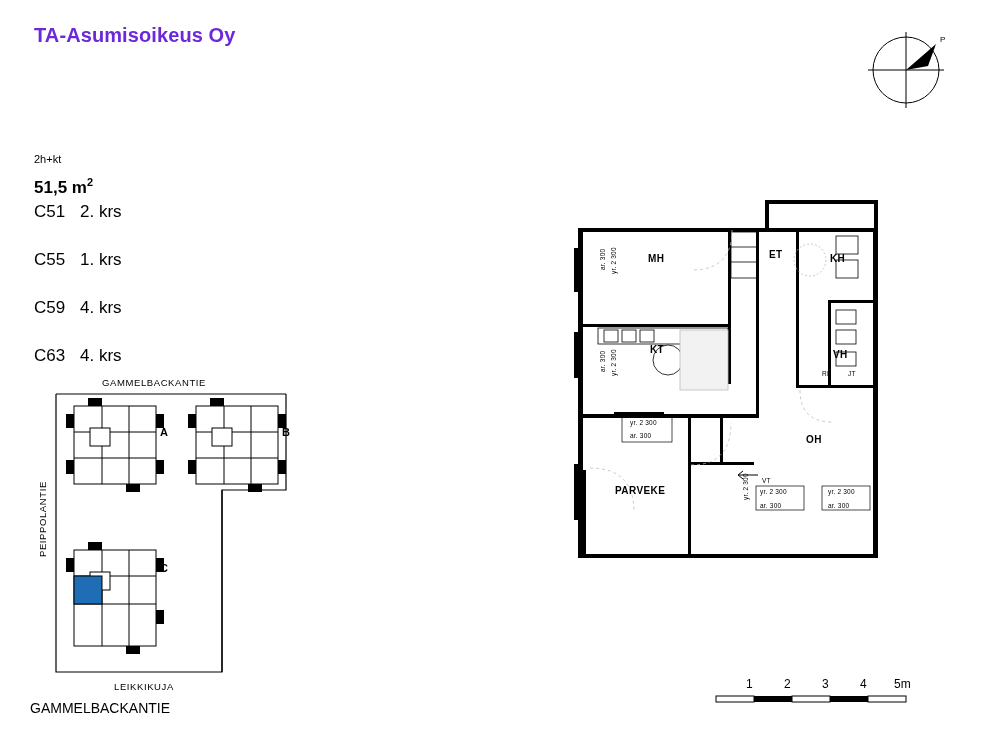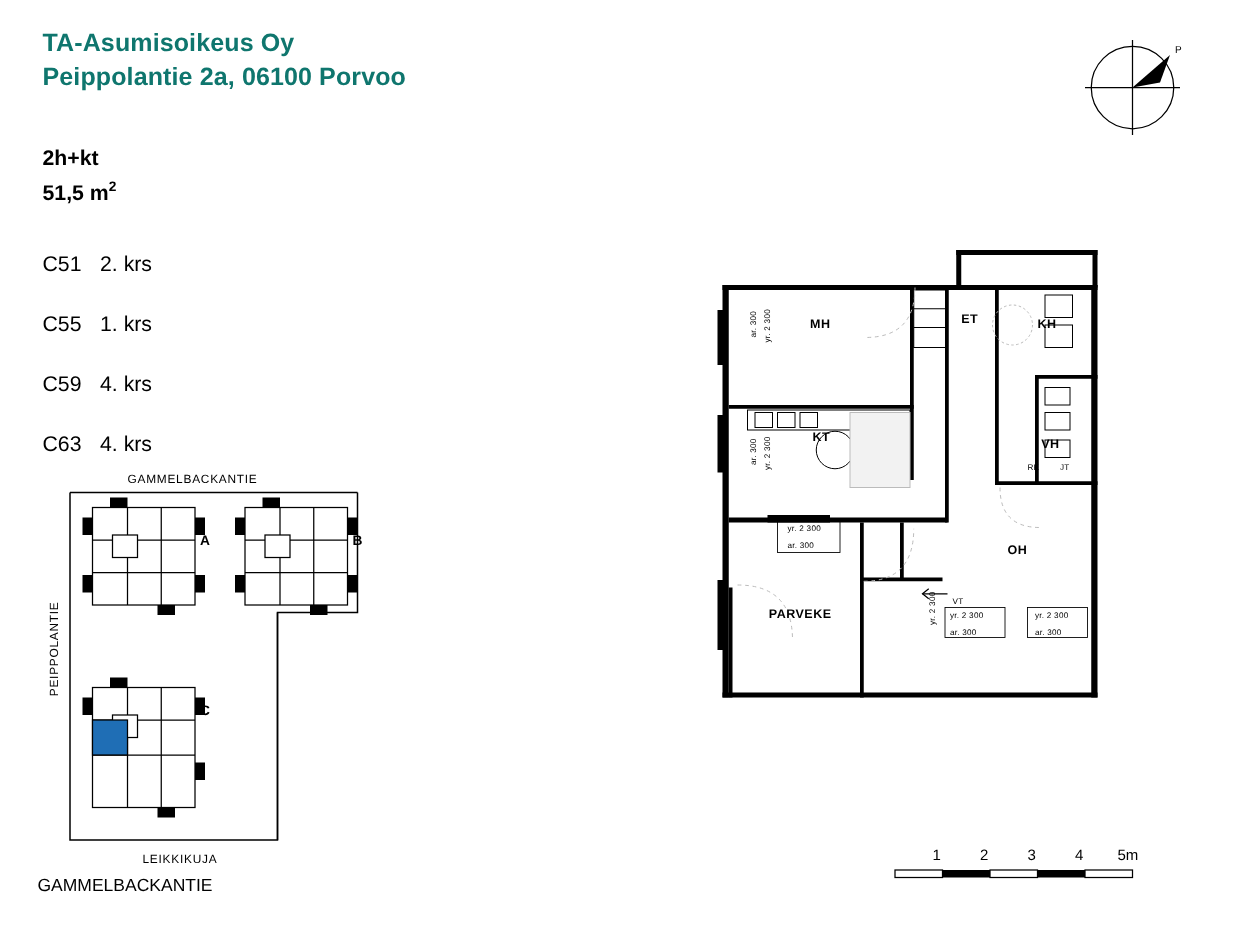--- a/index.html
+++ b/index.html
@@ -6,25 +6,25 @@
   body{
     width:1000px;height:750px;background:#ffffff;
     font-family:"Liberation Sans", sans-serif;
     color:#000;position:relative;overflow:hidden;
   }
   .abs{position:absolute;}
 
   
   #title-block{left:34px;top:22px;width:520px;}
   #title-block .line{
-    font-size:20px;font-weight:bold;color:#0f766e;line-height:27px;letter-spacing:0.1px;
+    font-size:20px;font-weight:bold;color:#6d28d9;line-height:27px;letter-spacing:0.1px;
   }
 
   #type-block{left:34px;top:116px;}
-  #type-block .t1{font-size:17px;font-weight:bold;line-height:22px;}
+  #type-block .t1{font-size:11px;font-weight:normal;line-height:22px;margin-top:32px;}
   #type-block .t2{font-size:17px;font-weight:bold;line-height:24px;text-align:center;}
   #type-block .t2 sup{font-size:11px;vertical-align:super;}
 
   #apartment-list{left:34px;top:176px;}
   .apt-row{font-size:17px;line-height:25px;white-space:nowrap;margin-top:23px;}
   .apt-code{display:inline-block;width:46px;}
 
   
   #compass{left:866px;top:28px;width:84px;height:84px;}
 
@@ -41,21 +41,20 @@
 
   
   #scalebar{left:712px;top:676px;width:240px;height:40px;}
   .scale-num{font-size:12px;}
 </style>
 </head>
 <body>
 
 <div class="abs" id="title-block">
   <div class="line">TA-Asumisoikeus Oy</div>
-  <div class="line">Peippolantie 2a, 06100 Porvoo</div>
 </div>
 
 <div class="abs" id="type-block">
   <div class="t1">2h+kt</div>
   <div class="t2">
     <span>51,5 m</span><sup>2</sup>
   </div>
 </div>
 
 <div class="abs" id="apartment-list">

